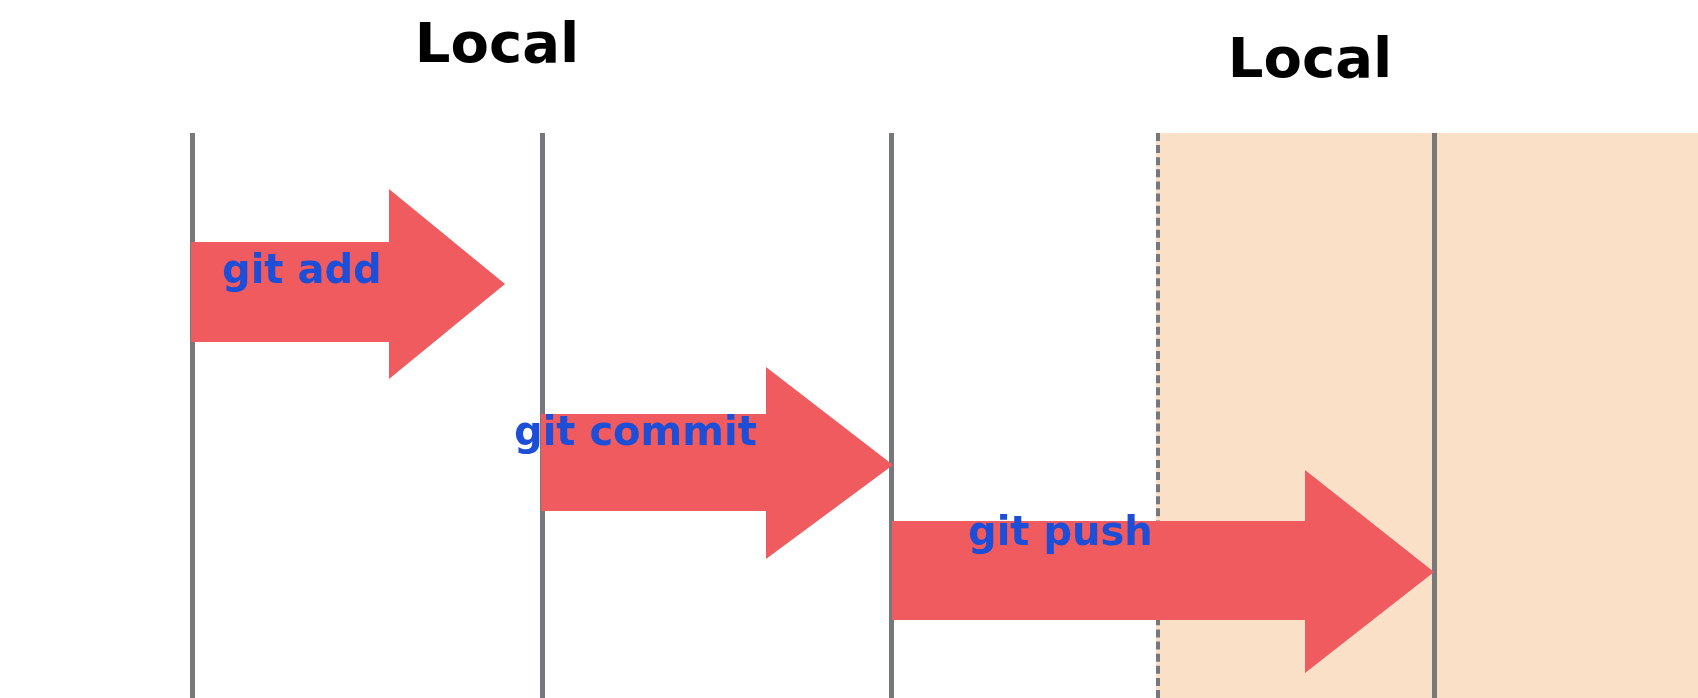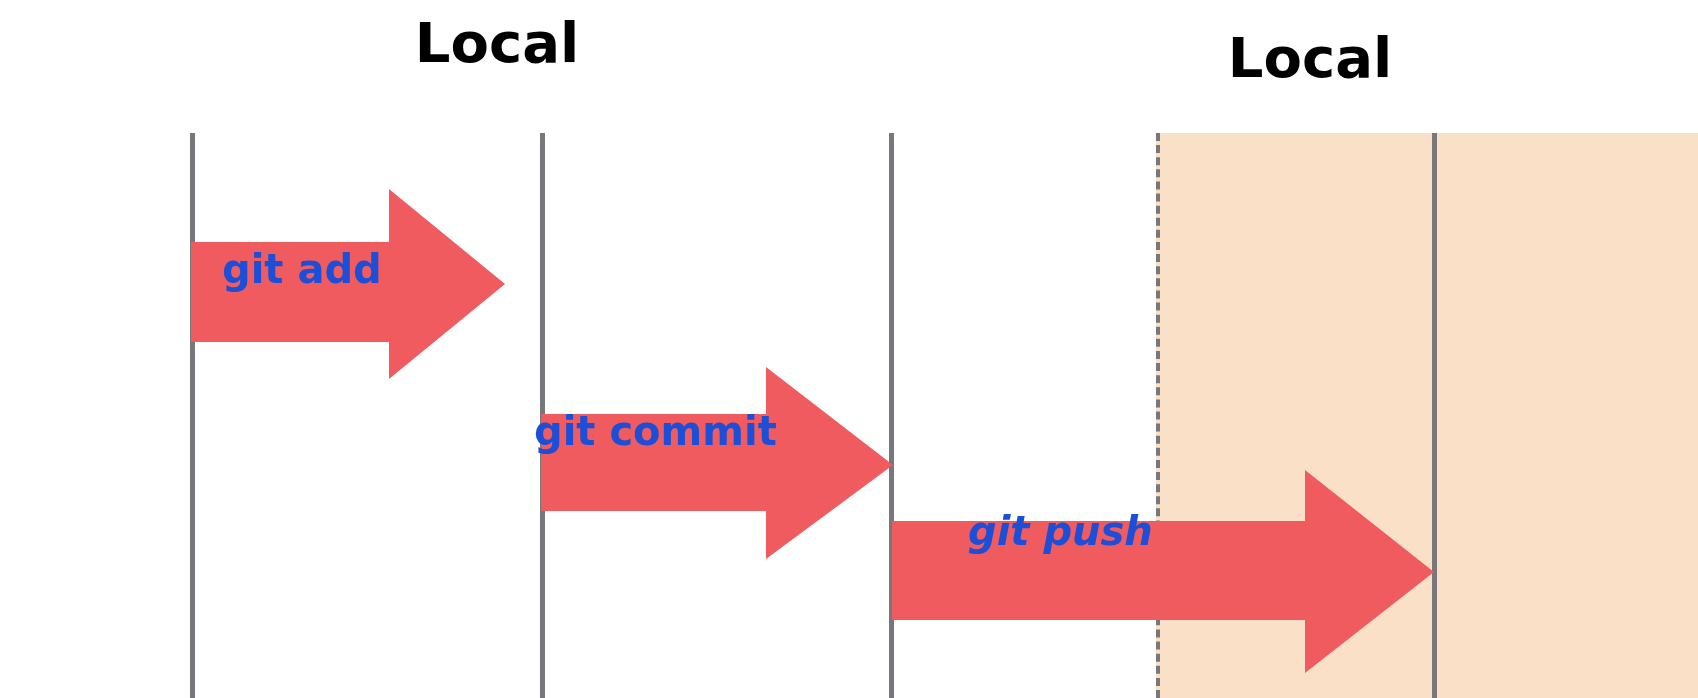--- a/index.html
+++ b/index.html
@@ -81,20 +81,20 @@
   <div class="heading" style="left:1310px; top:30px; transform:translateX(-50%);">Local</div>
 
   <svg class="arrow-svg" style="left:0px; top:0px; width:1698px; height:698px;">
     <polygon points="191,242 389,242 389,189 505,284 389,379 389,342 191,342" fill="#EF5B5F"></polygon>
   </svg>
   <div class="arrow-label" style="left:222px; top:249px;">git add</div>
 
   <svg class="arrow-svg" style="left:0px; top:0px; width:1698px; height:698px;">
     <polygon points="541,414 766,414 766,367 893,465 766,559 766,511 541,511" fill="#EF5B5F"></polygon>
   </svg>
-  <div class="arrow-label" style="left:514px; top:411px;margin-left:20px;">git commit</div>
+  <div class="arrow-label" style="left:514px; top:411px;">git commit</div>
 
   <svg class="arrow-svg" style="left:0px; top:0px; width:1698px; height:698px;">
     <polygon points="892,521 1305,521 1305,470 1434,572 1305,673 1305,620 892,620" fill="#EF5B5F"></polygon>
   </svg>
-  <div class="arrow-label" style="left:968px; top:511px;font-style:italic;">git push</div>
+  <div class="arrow-label" style="left:968px; top:511px;">git push</div>
 
 </div>
 
 </body></html>

